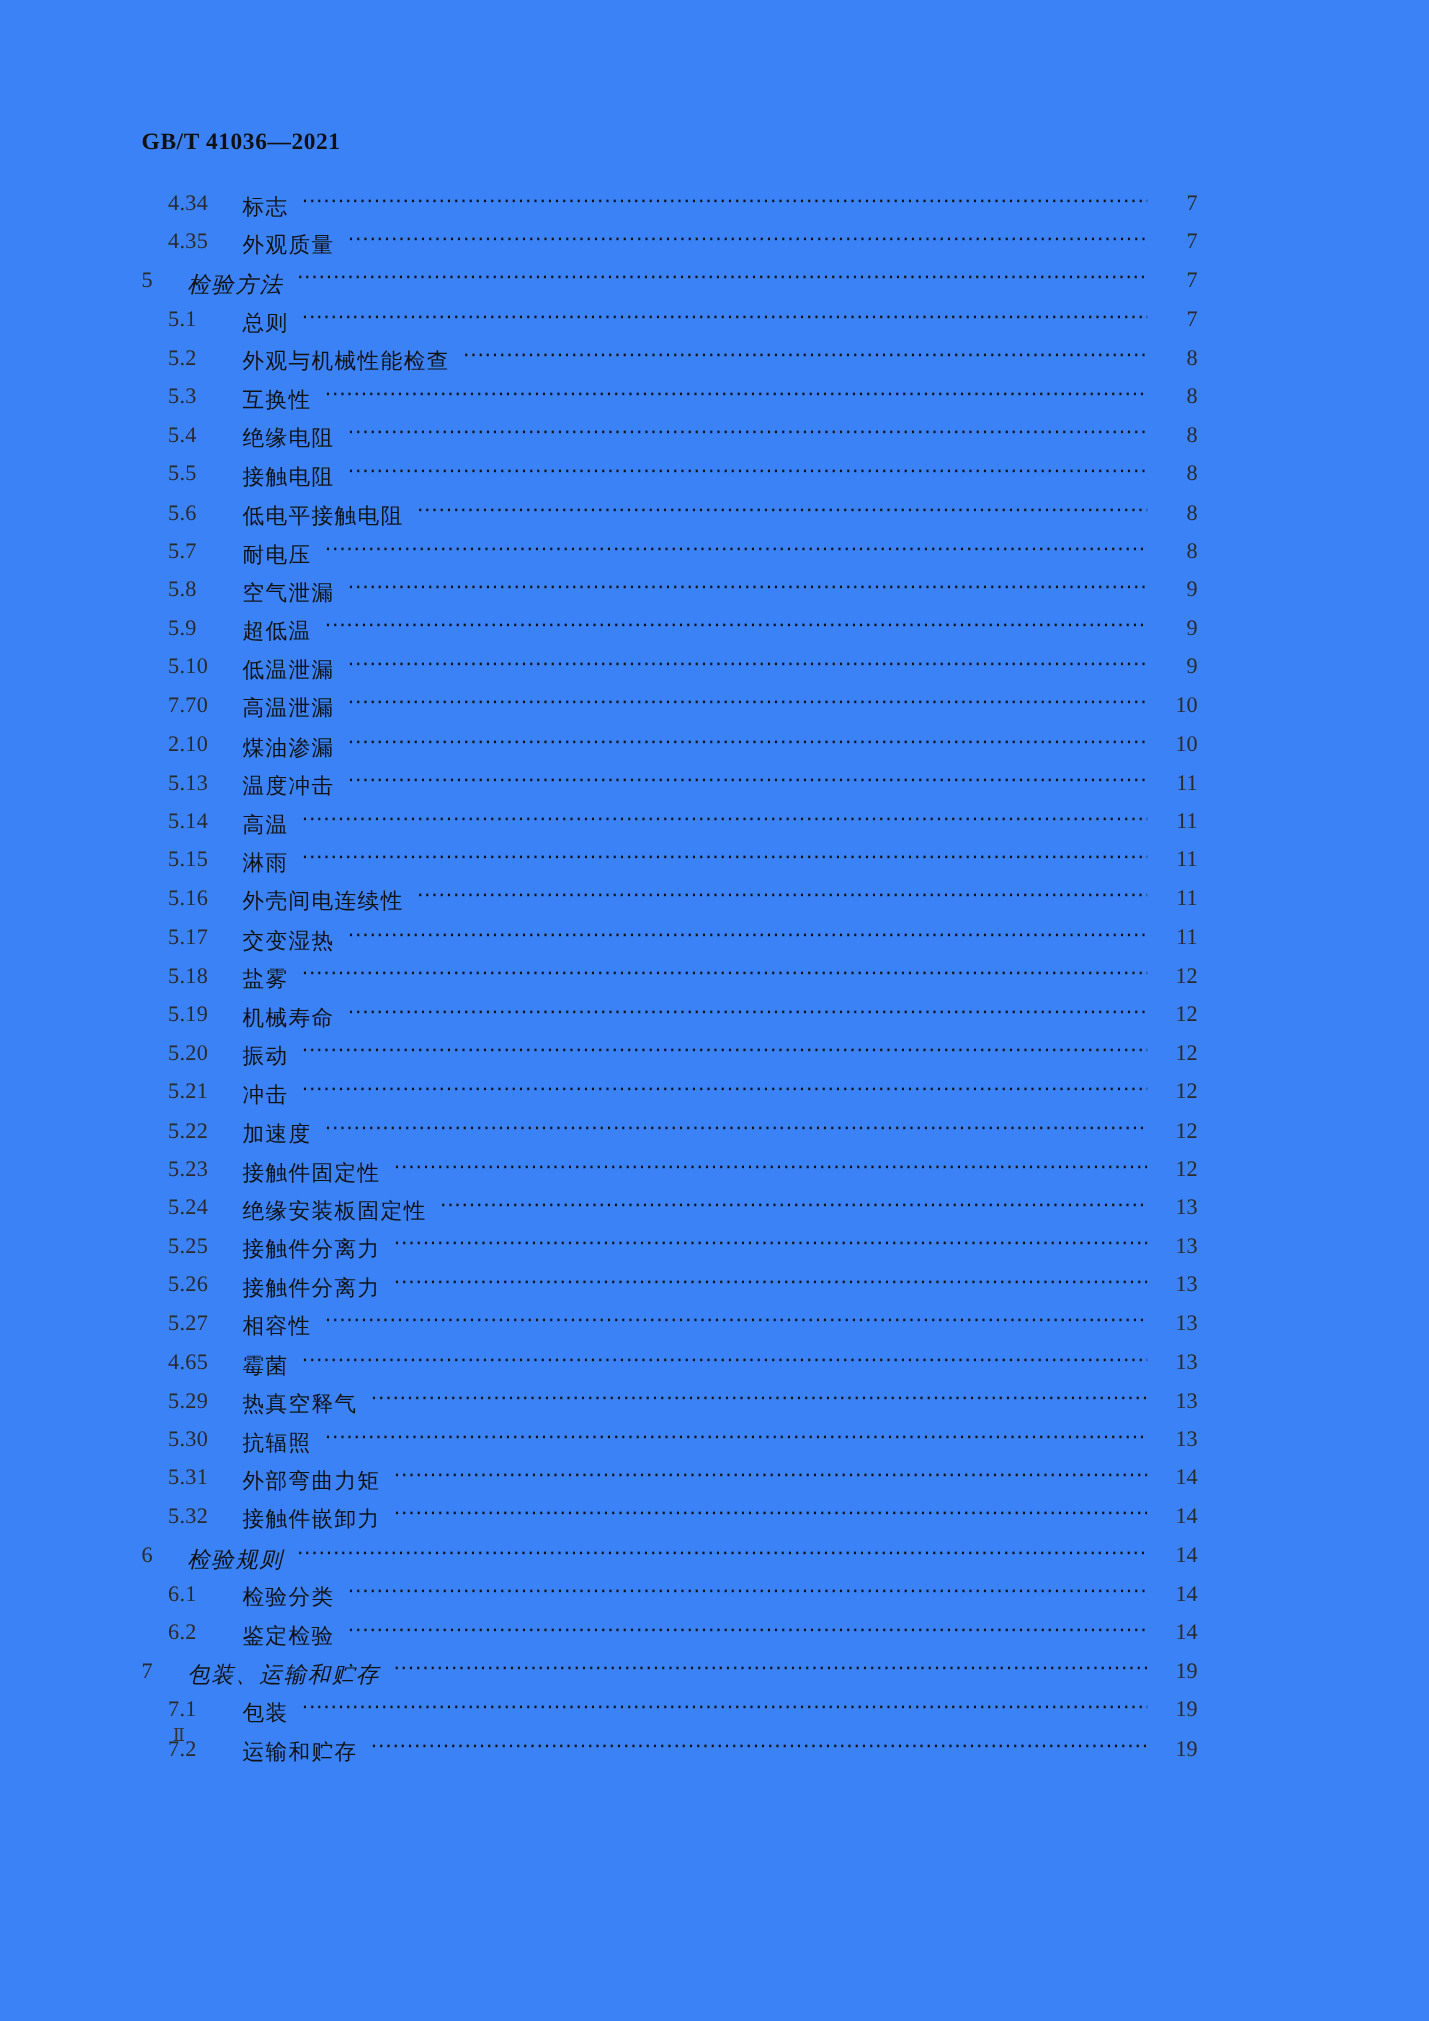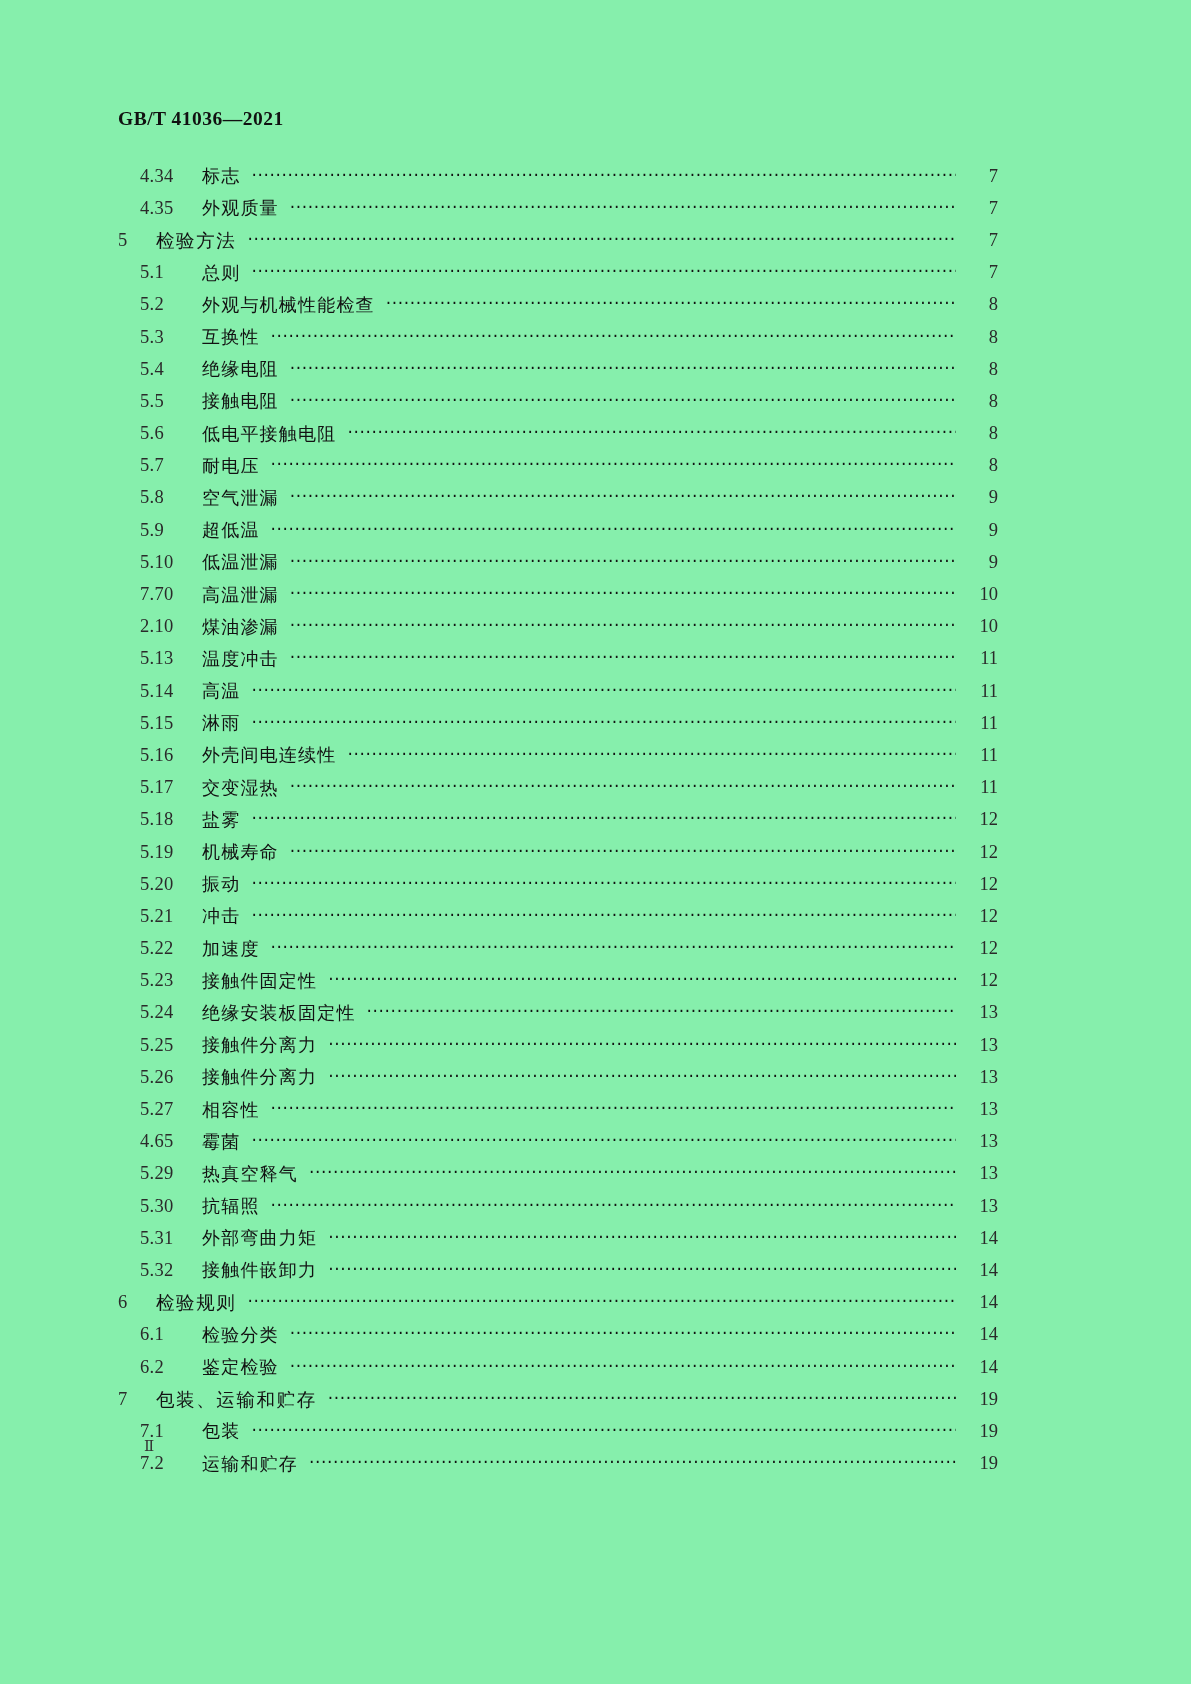--- a/index.html
+++ b/index.html
@@ -11,21 +11,21 @@
     width: 1191px;
     height: 1684px;
     position: relative;
     font-family: "Liberation Serif", "DejaVu Serif", serif;
     color: #1a1a1a;
     overflow: hidden;
   }
   .page {
     position: absolute;
     inset: 0;
-    background: #86efac;
+    background: #3b82f6;
   }
   
   .std-header {
     position: absolute;
     left: 118px;
     top: 108px;
     font-family: "Liberation Serif", "DejaVu Serif", serif;
     font-weight: bold;
     font-size: 19.5px;
     letter-spacing: 0.5px;
@@ -34,21 +34,21 @@
   }
   
   .toc {
     position: absolute;
     left: 118px;
     top: 160px;
     width: 880px;
   }
   .toc-row {
     display: flex;
-    align-items: center;
+    align-items: flex-start;
     height: 32.2px;
     white-space: nowrap;
     font-size: 19px;
     color: #1c1c1c;
   }
   
   .lvl1 .num-col { width: 34px; }
   .lvl2 .num-col { width: 62px; padding-left: 22px; }
 
   .num-col {
@@ -63,20 +63,21 @@
     font-family: "DejaVu Sans", "Liberation Sans", sans-serif;
     font-size: 18px;
     color: #121212;
     letter-spacing: 1.2px;
     padding-right: 9px;
   }
   .lvl1 .title-col {
     font-size: 18.5px;
     letter-spacing: 1.6px;
     padding-left: 4px;
+    font-style: italic;
   }
   .leader {
     flex: 1 1 auto;
     position: relative;
     overflow: hidden;
     height: 19px;
     margin: 0 6px 0 2px;
   }
   .leader::after {
     content: "···························································································································································································";

